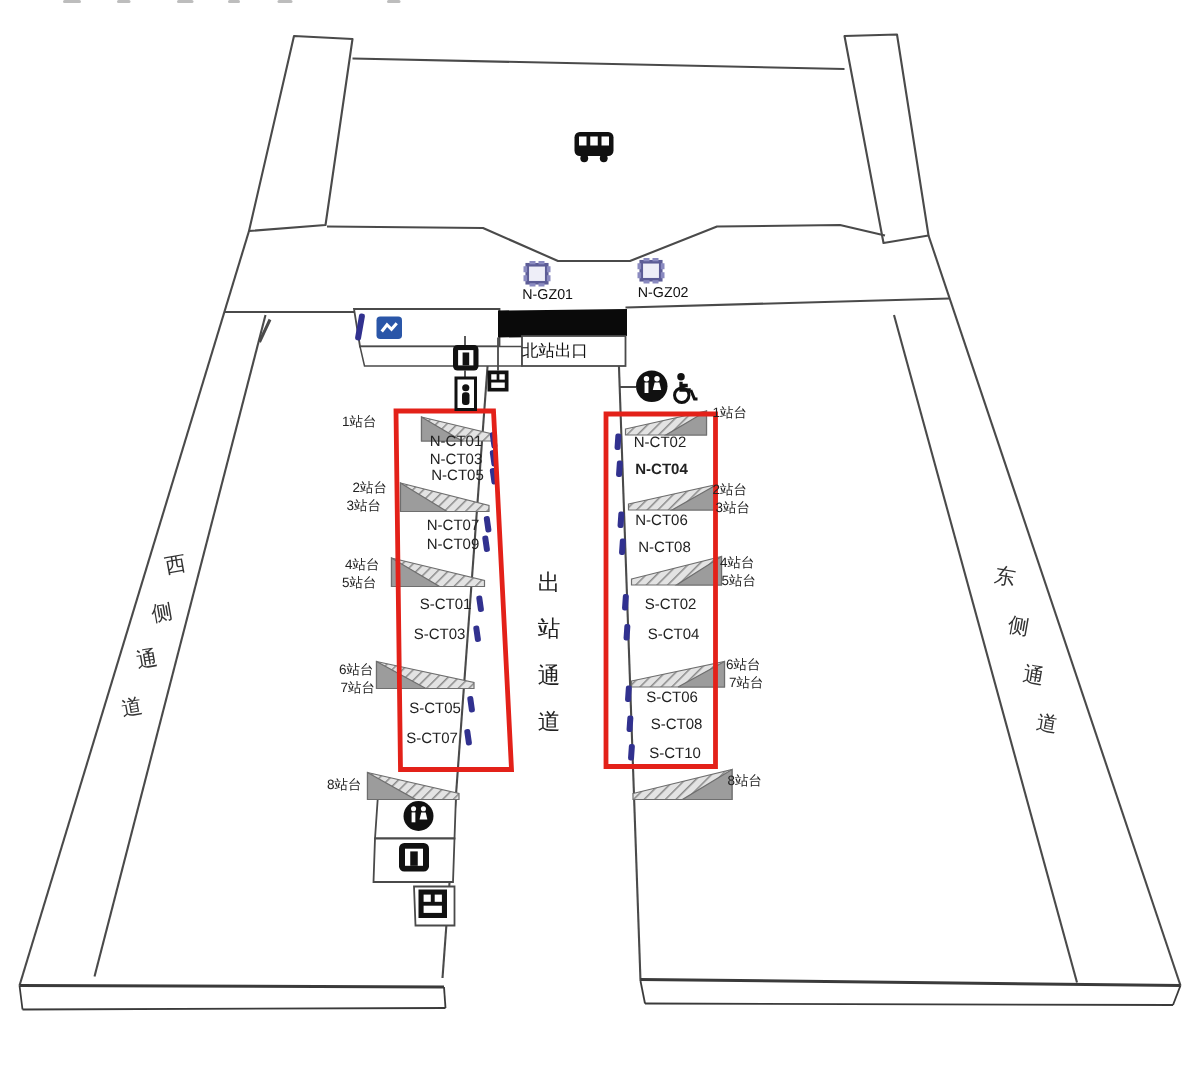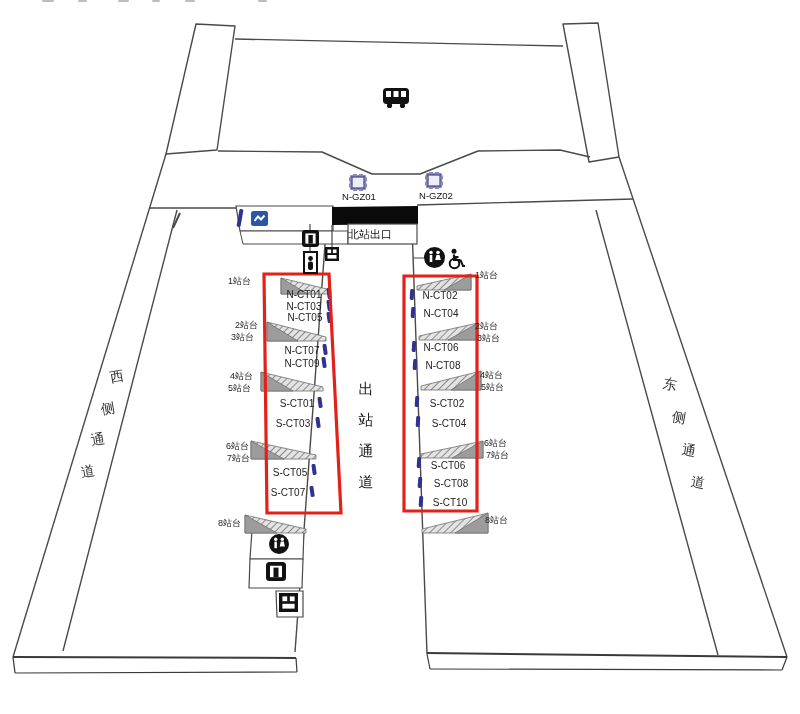--- a/index.html
+++ b/index.html
@@ -6,21 +6,21 @@
   #stage{
     position:relative;width:800px;height:714px;background:#ffffff;overflow:hidden;
     font-family:"Liberation Sans","DejaVu Sans",sans-serif;color:#1a1a1a;
   }
   #stage svg.layer{position:absolute;left:0;top:0;}
   .lbl{position:absolute;white-space:nowrap;line-height:1.1;}
   .title-top{font-size:21px;font-weight:bold;letter-spacing:2px;text-align:center;width:180px;}
   .title-bottom{font-size:20px;font-weight:bold;letter-spacing:2px;text-align:center;width:130px;}
   .ct{font-size:10px;width:40px;text-align:center;color:#222;}
   .plat{font-size:9px;color:#222;}
-  .gz{font-size:9.5px;width:46px;text-align:center;color:#111;}
+  .gz{font-size:9.5px;width:46px;text-align:right;color:#111;}
   .nexit{font-size:11px;width:91px;text-align:left;color:#111;}
   .vchar{font-size:14px;color:#333;width:16px;text-align:center;}
   .vchar.center{font-size:15px;color:#222;}
   .artifact{position:absolute;background:#bdbdbd;height:2px;border-radius:1px;}
 </style>
 </head>
 <body>
 
 <div id="stage">
 
@@ -269,21 +269,21 @@
   <div class="lbl ct" style="left:284px;top:301px;">N-CT03</div>
   <div class="lbl ct" style="left:285px;top:312px;">N-CT05</div>
   <div class="lbl ct" style="left:282px;top:345px;">N-CT07</div>
   <div class="lbl ct" style="left:282px;top:358px;">N-CT09</div>
   <div class="lbl ct" style="left:277px;top:398px;text-align:center;">S-CT01</div>
   <div class="lbl ct" style="left:273px;top:418px;">S-CT03</div>
   <div class="lbl ct" style="left:270px;top:467px;">S-CT05</div>
   <div class="lbl ct" style="left:268px;top:487px;">S-CT07</div>
 
   <div class="lbl ct" style="left:420px;top:290px;">N-CT02</div>
-  <div class="lbl ct" style="left:421px;top:308px;">N-CT04</div>
+  <div class="lbl ct" style="left:421px;top:308px;font-weight:bold;">N-CT04</div>
   <div class="lbl ct" style="left:421px;top:342px;">N-CT06</div>
   <div class="lbl ct" style="left:423px;top:360px;">N-CT08</div>
   <div class="lbl ct" style="left:427px;top:398px;">S-CT02</div>
   <div class="lbl ct" style="left:429px;top:418px;">S-CT04</div>
   <div class="lbl ct" style="left:428px;top:460px;">S-CT06</div>
   <div class="lbl ct" style="left:431px;top:478px;">S-CT08</div>
   <div class="lbl ct" style="left:430px;top:497px;">S-CT10</div>
 
 </div>
 

